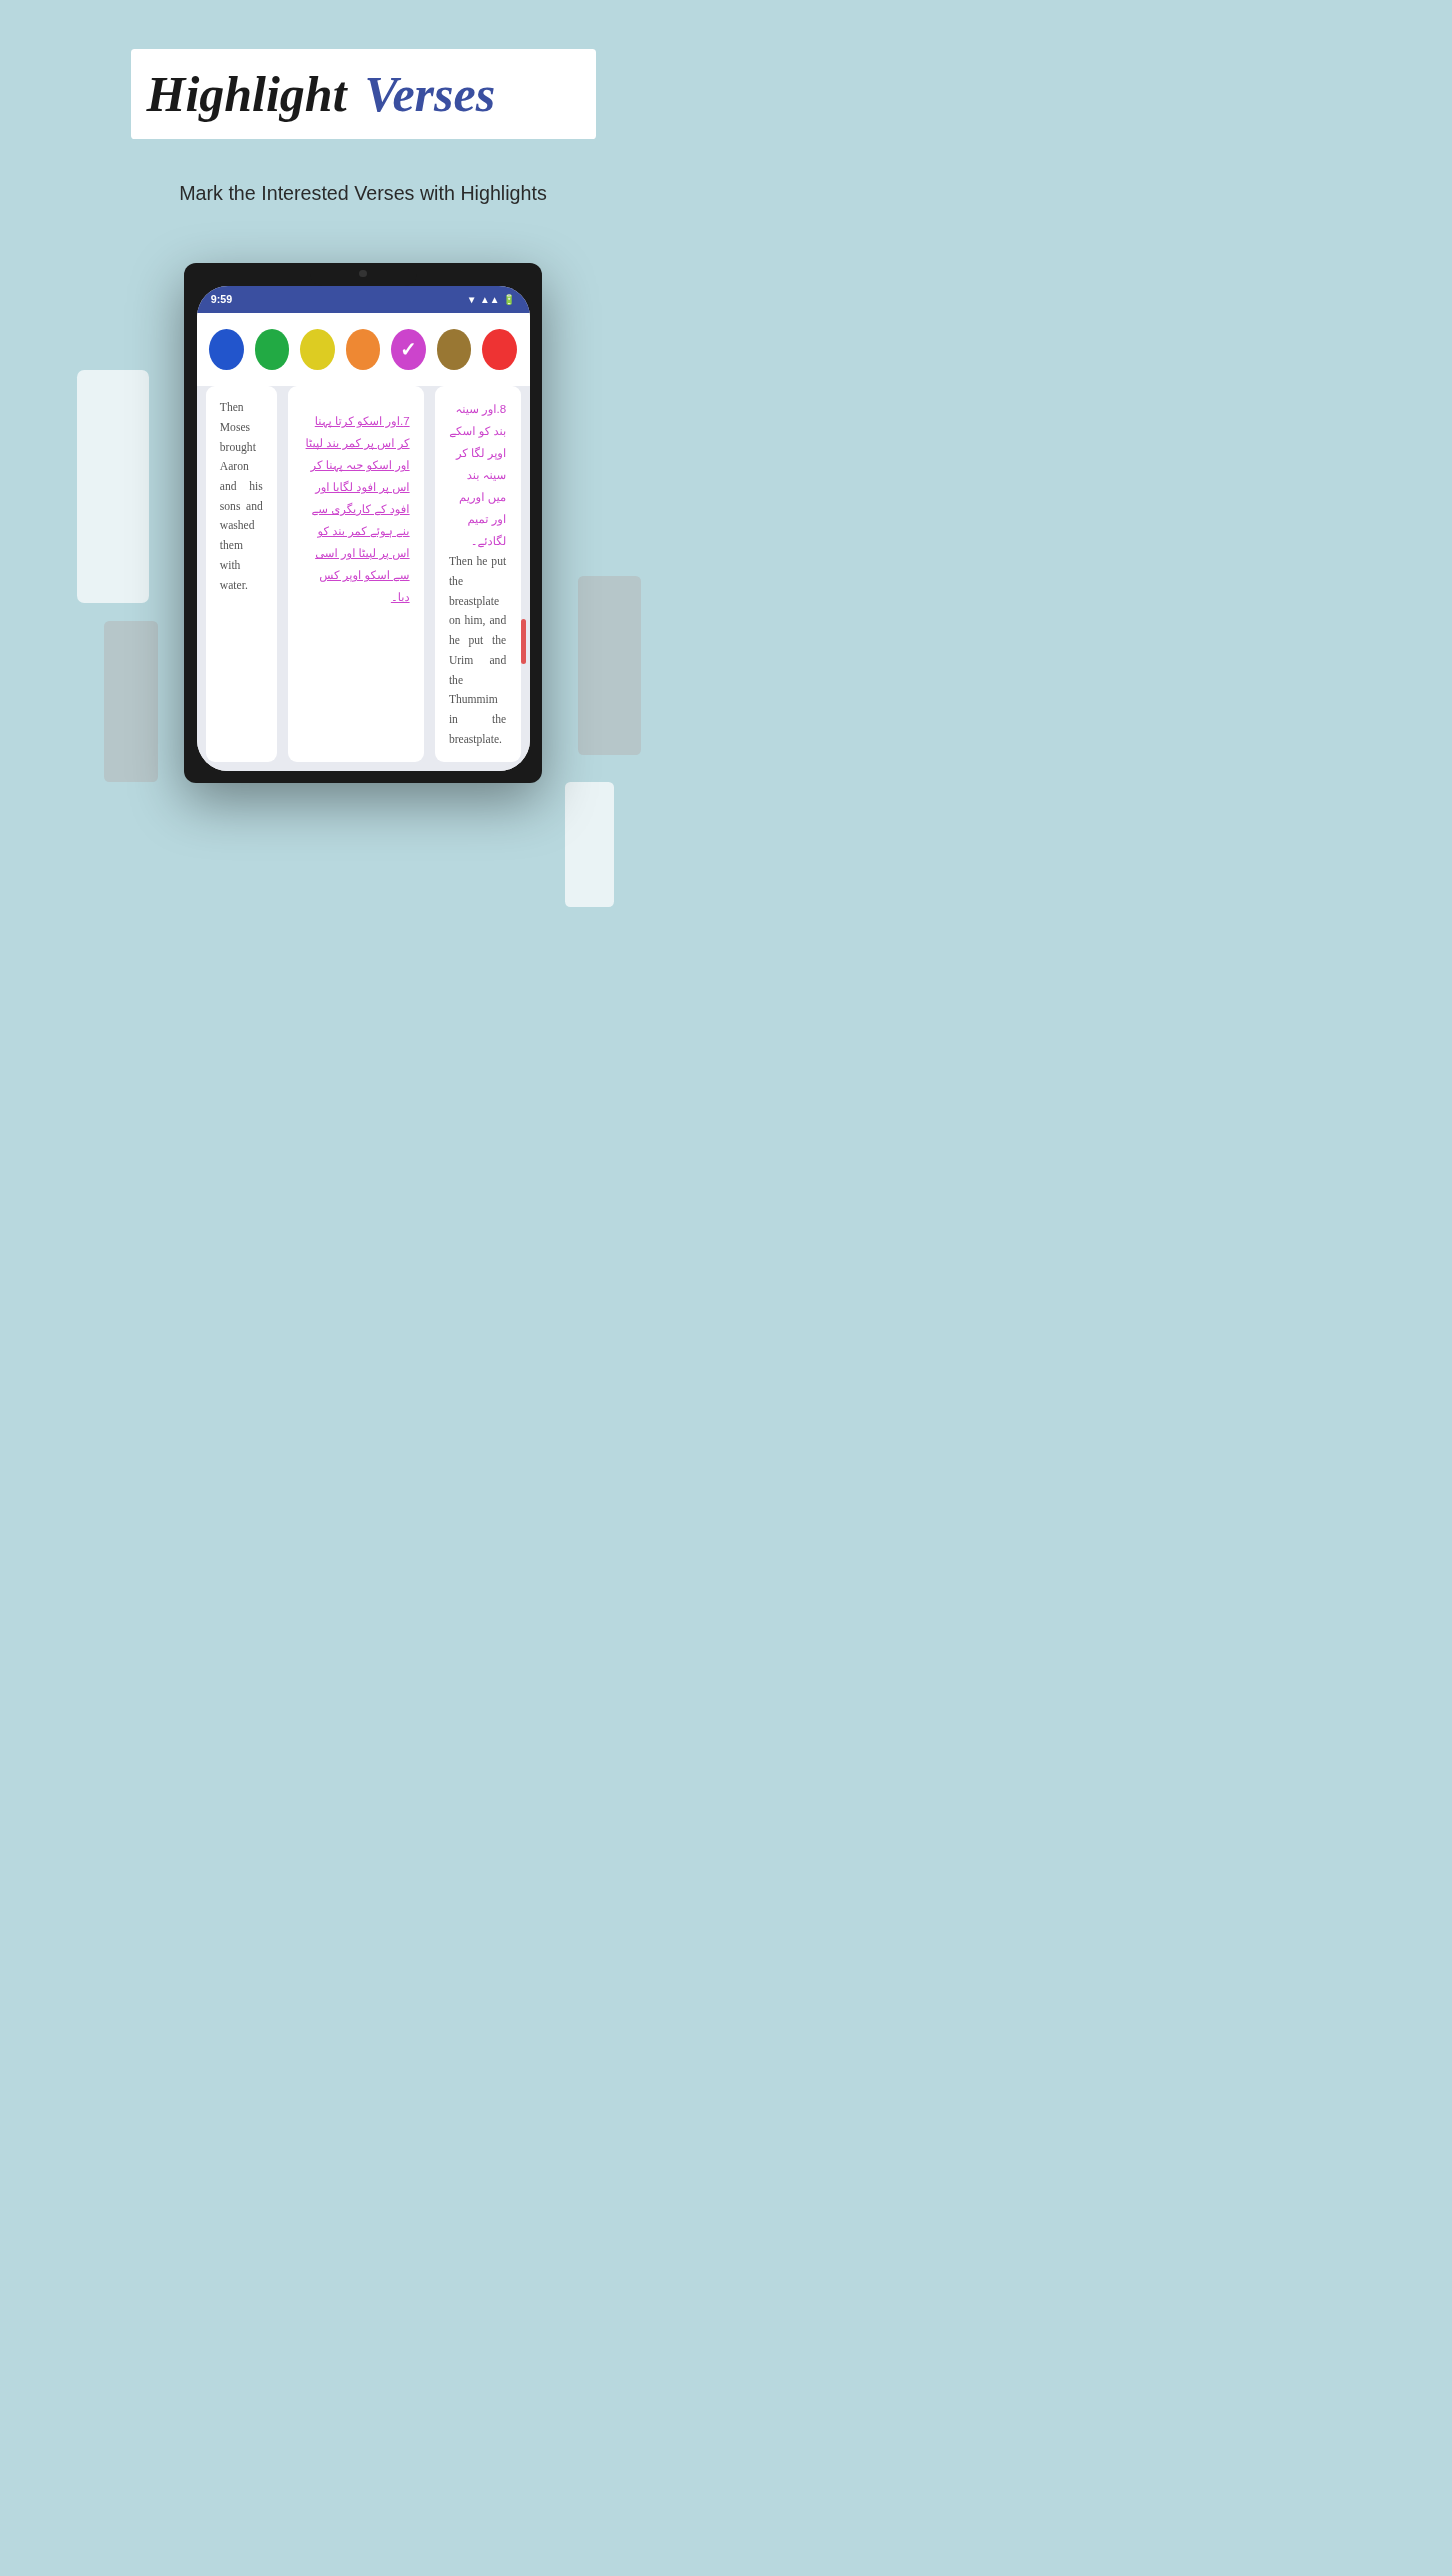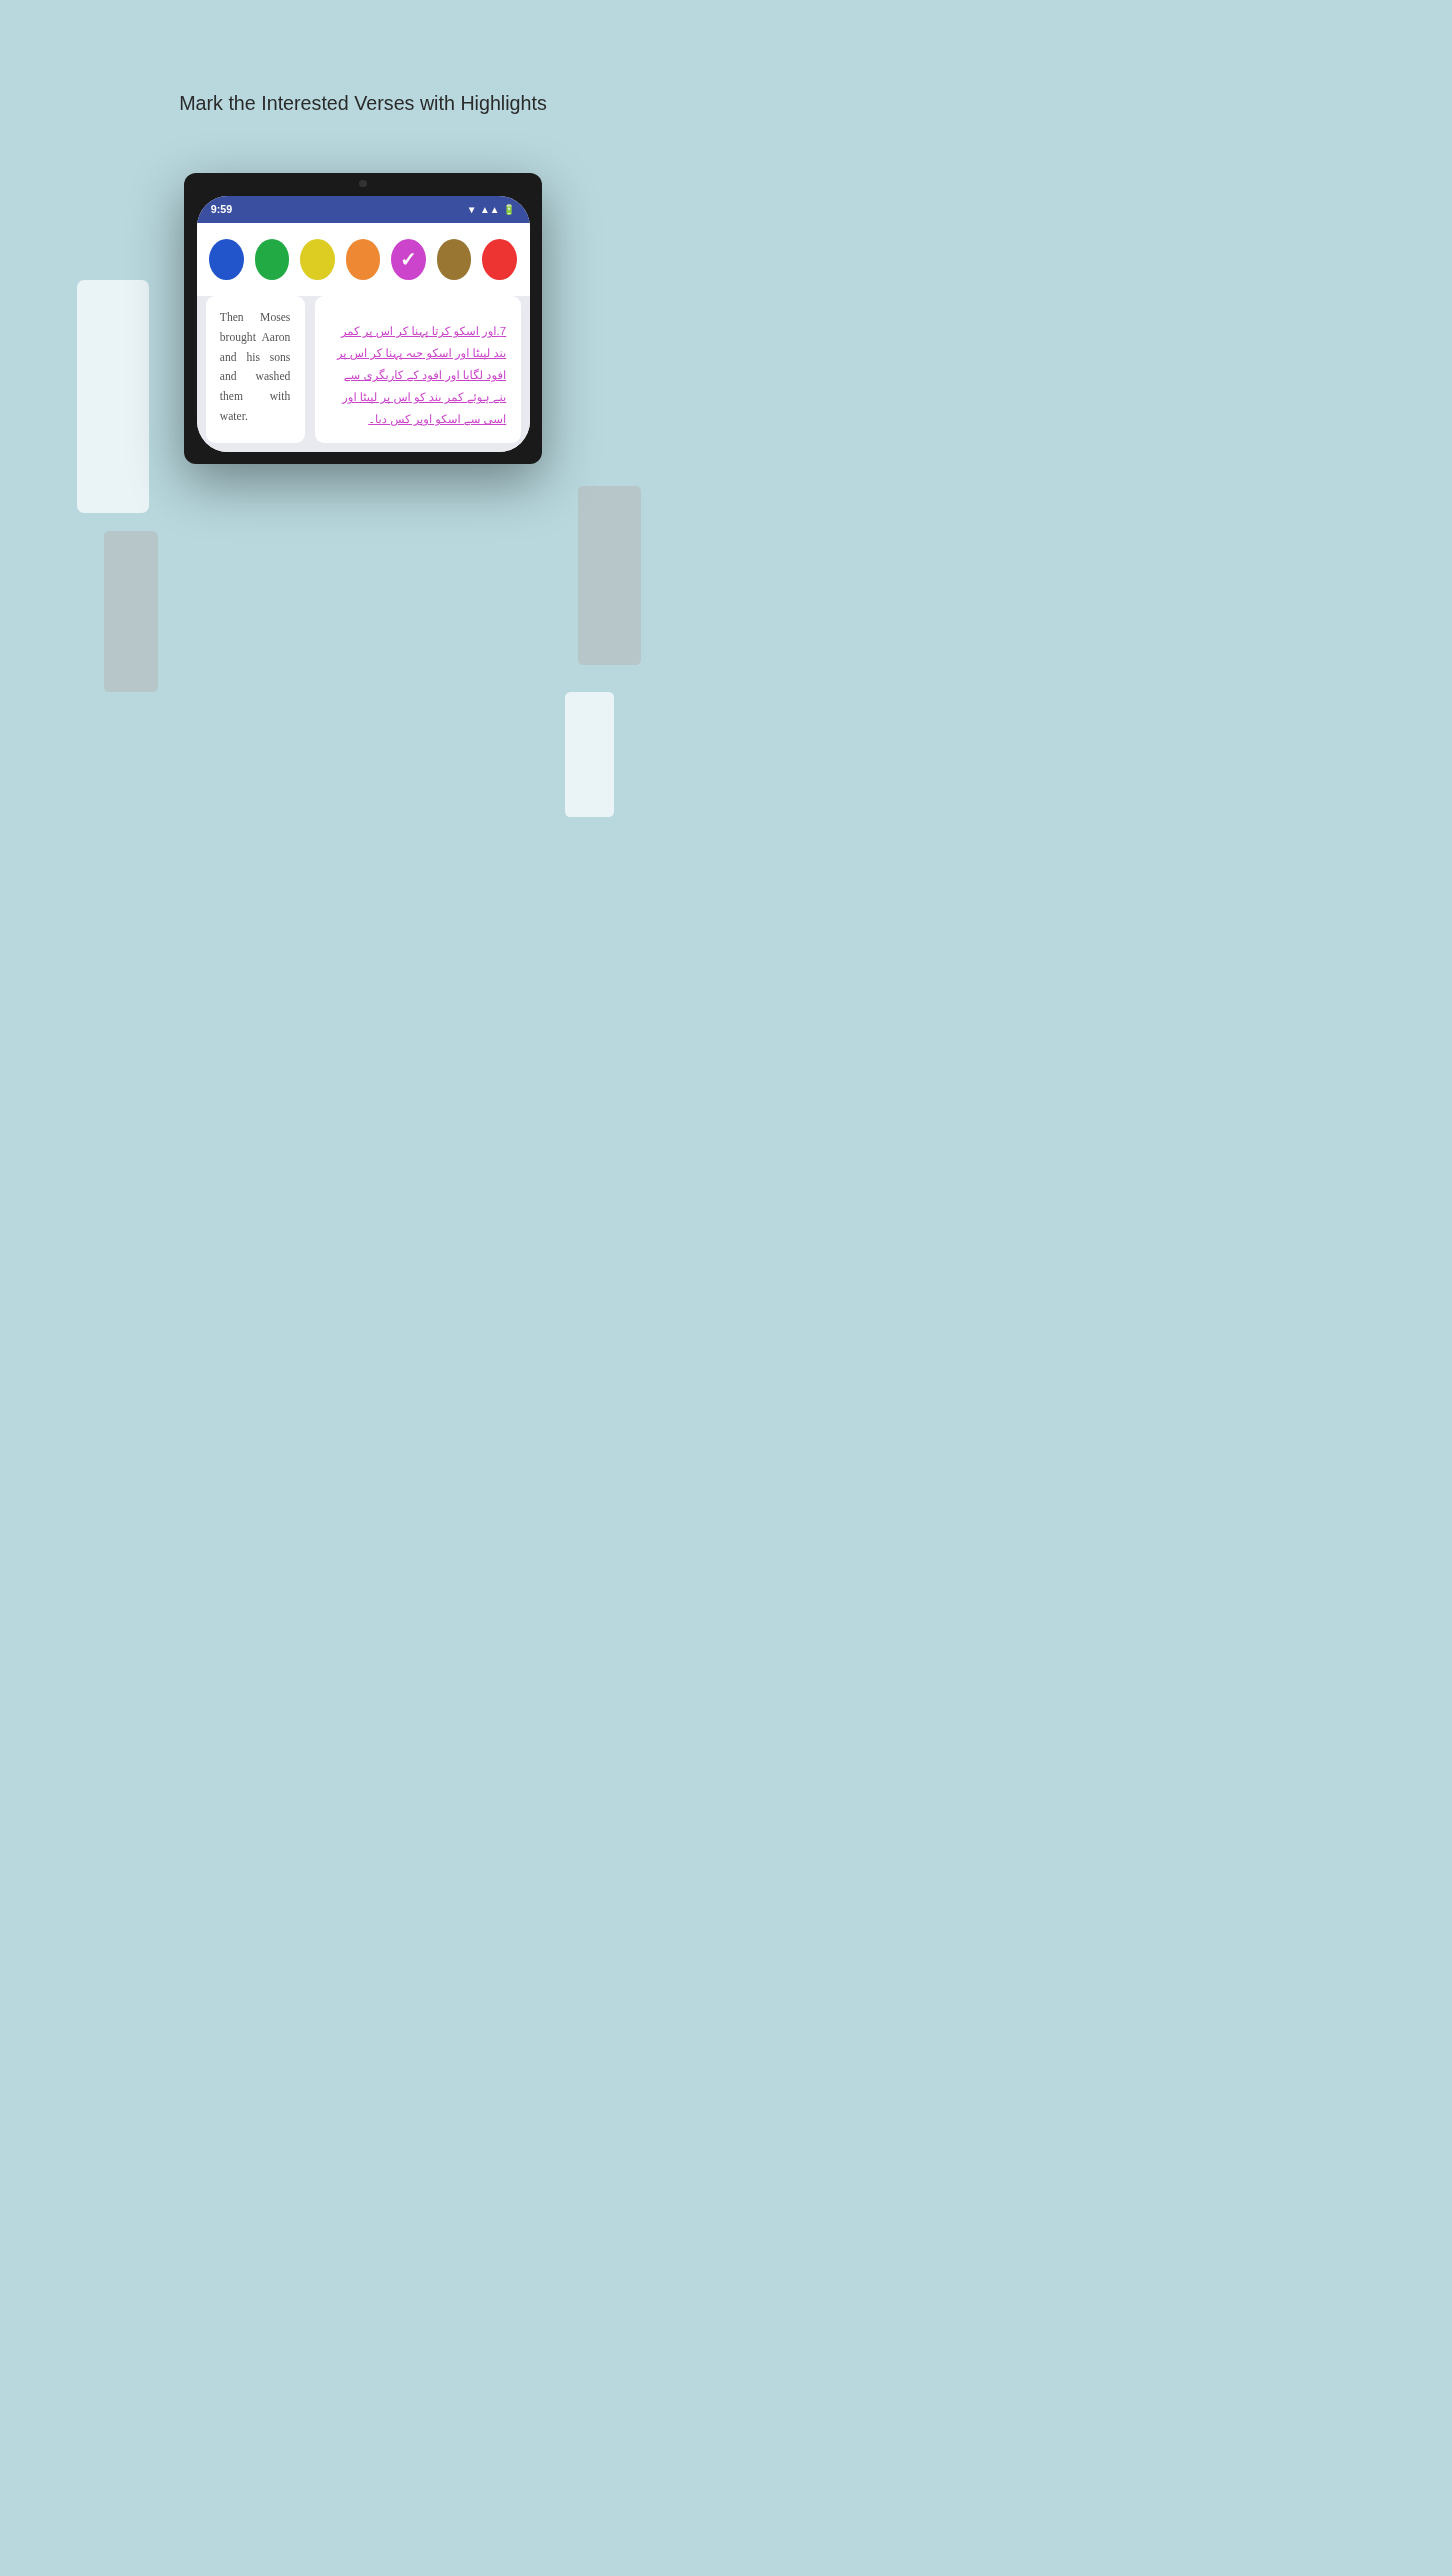--- a/index.html
+++ b/index.html
@@ -262,20 +262,24 @@
       background: #333;
       border-radius: 50%;
       margin: 0 auto;
       margin-top: 3.6px;
     }
   </style>
 </head>
 <body>
 
 <div class="header-section">
+  <div class="title-container">
+    <span class="title-highlight">Highlight</span>
+    <span class="title-verses">Verses</span>
+  </div>
   <p class="subtitle">Mark the Interested Verses with Highlights</p>
 </div>
 
 <div class="phone-wrapper">
   <div class="side-card-left"></div>
   <div class="side-card-left2"></div>
   <div class="side-card-right"></div>
   <div class="side-card-right2"></div>
 
   <div class="phone">
@@ -312,17 +316,21 @@
         <div class="scroll-indicator"></div>
 
         <div class="verse-card">
           <p class="verse-text-english">Then Moses brought Aaron and his sons and washed them with water.</p>
         </div>
 
         <div class="verse-card">
           <p class="verse-text-urdu">7.اور اسکو کرتا پہنا کر اس پر کمر بند لپیٹا اور اسکو جبہ پہنا کر اس پر افود لگایا اور افود کے کاریگری سے بنے ہوئے کمر بند کو اس پر لپیٹا اور اسی سے اسکو اوپر کس دیا۔</p>
         </div>
 
+        <div class="verse-card">
+          <p class="verse-text-urdu-plain">8.اور سینہ بند کو اسکے اوپر لگا کر سینہ بند میں اوریم اور تمیم لگادئے۔</p>
+          <p class="verse-text-english">Then he put the breastplate on him, and he put the Urim and the Thummim in the breastplate.</p>
+        </div>
       </div>
     </div>
   </div>
 </div>
 
 
 </body></html>

